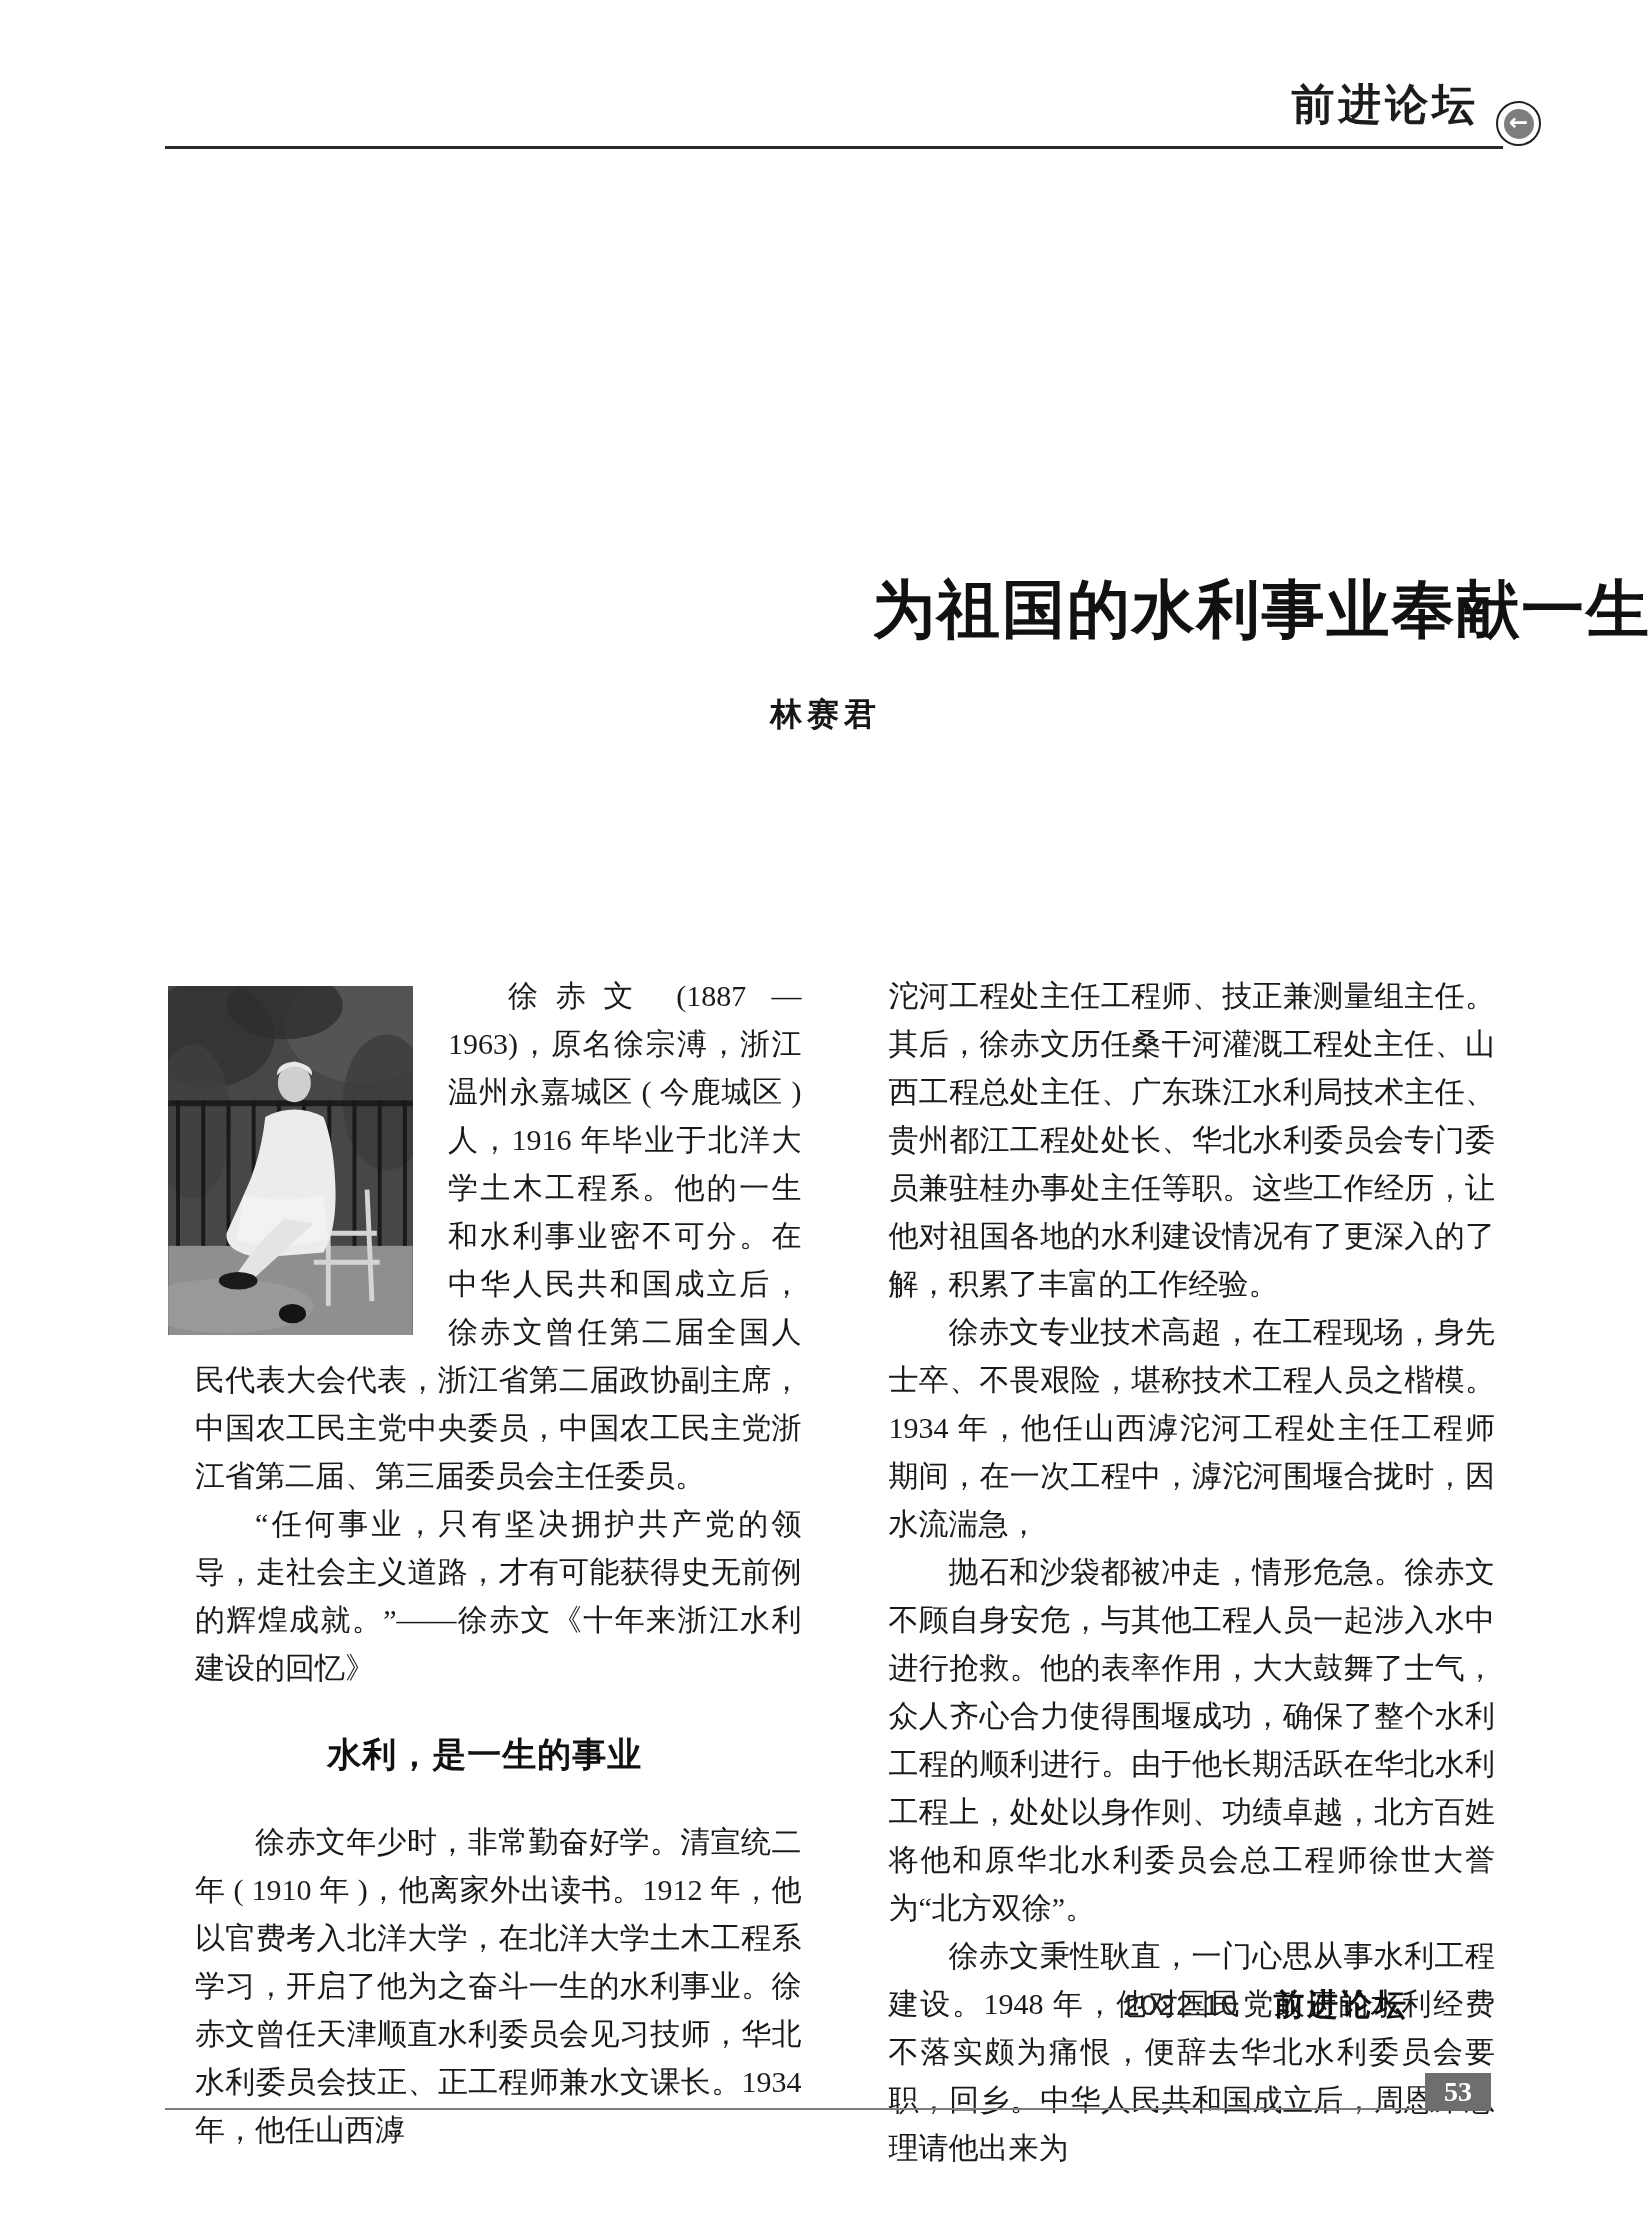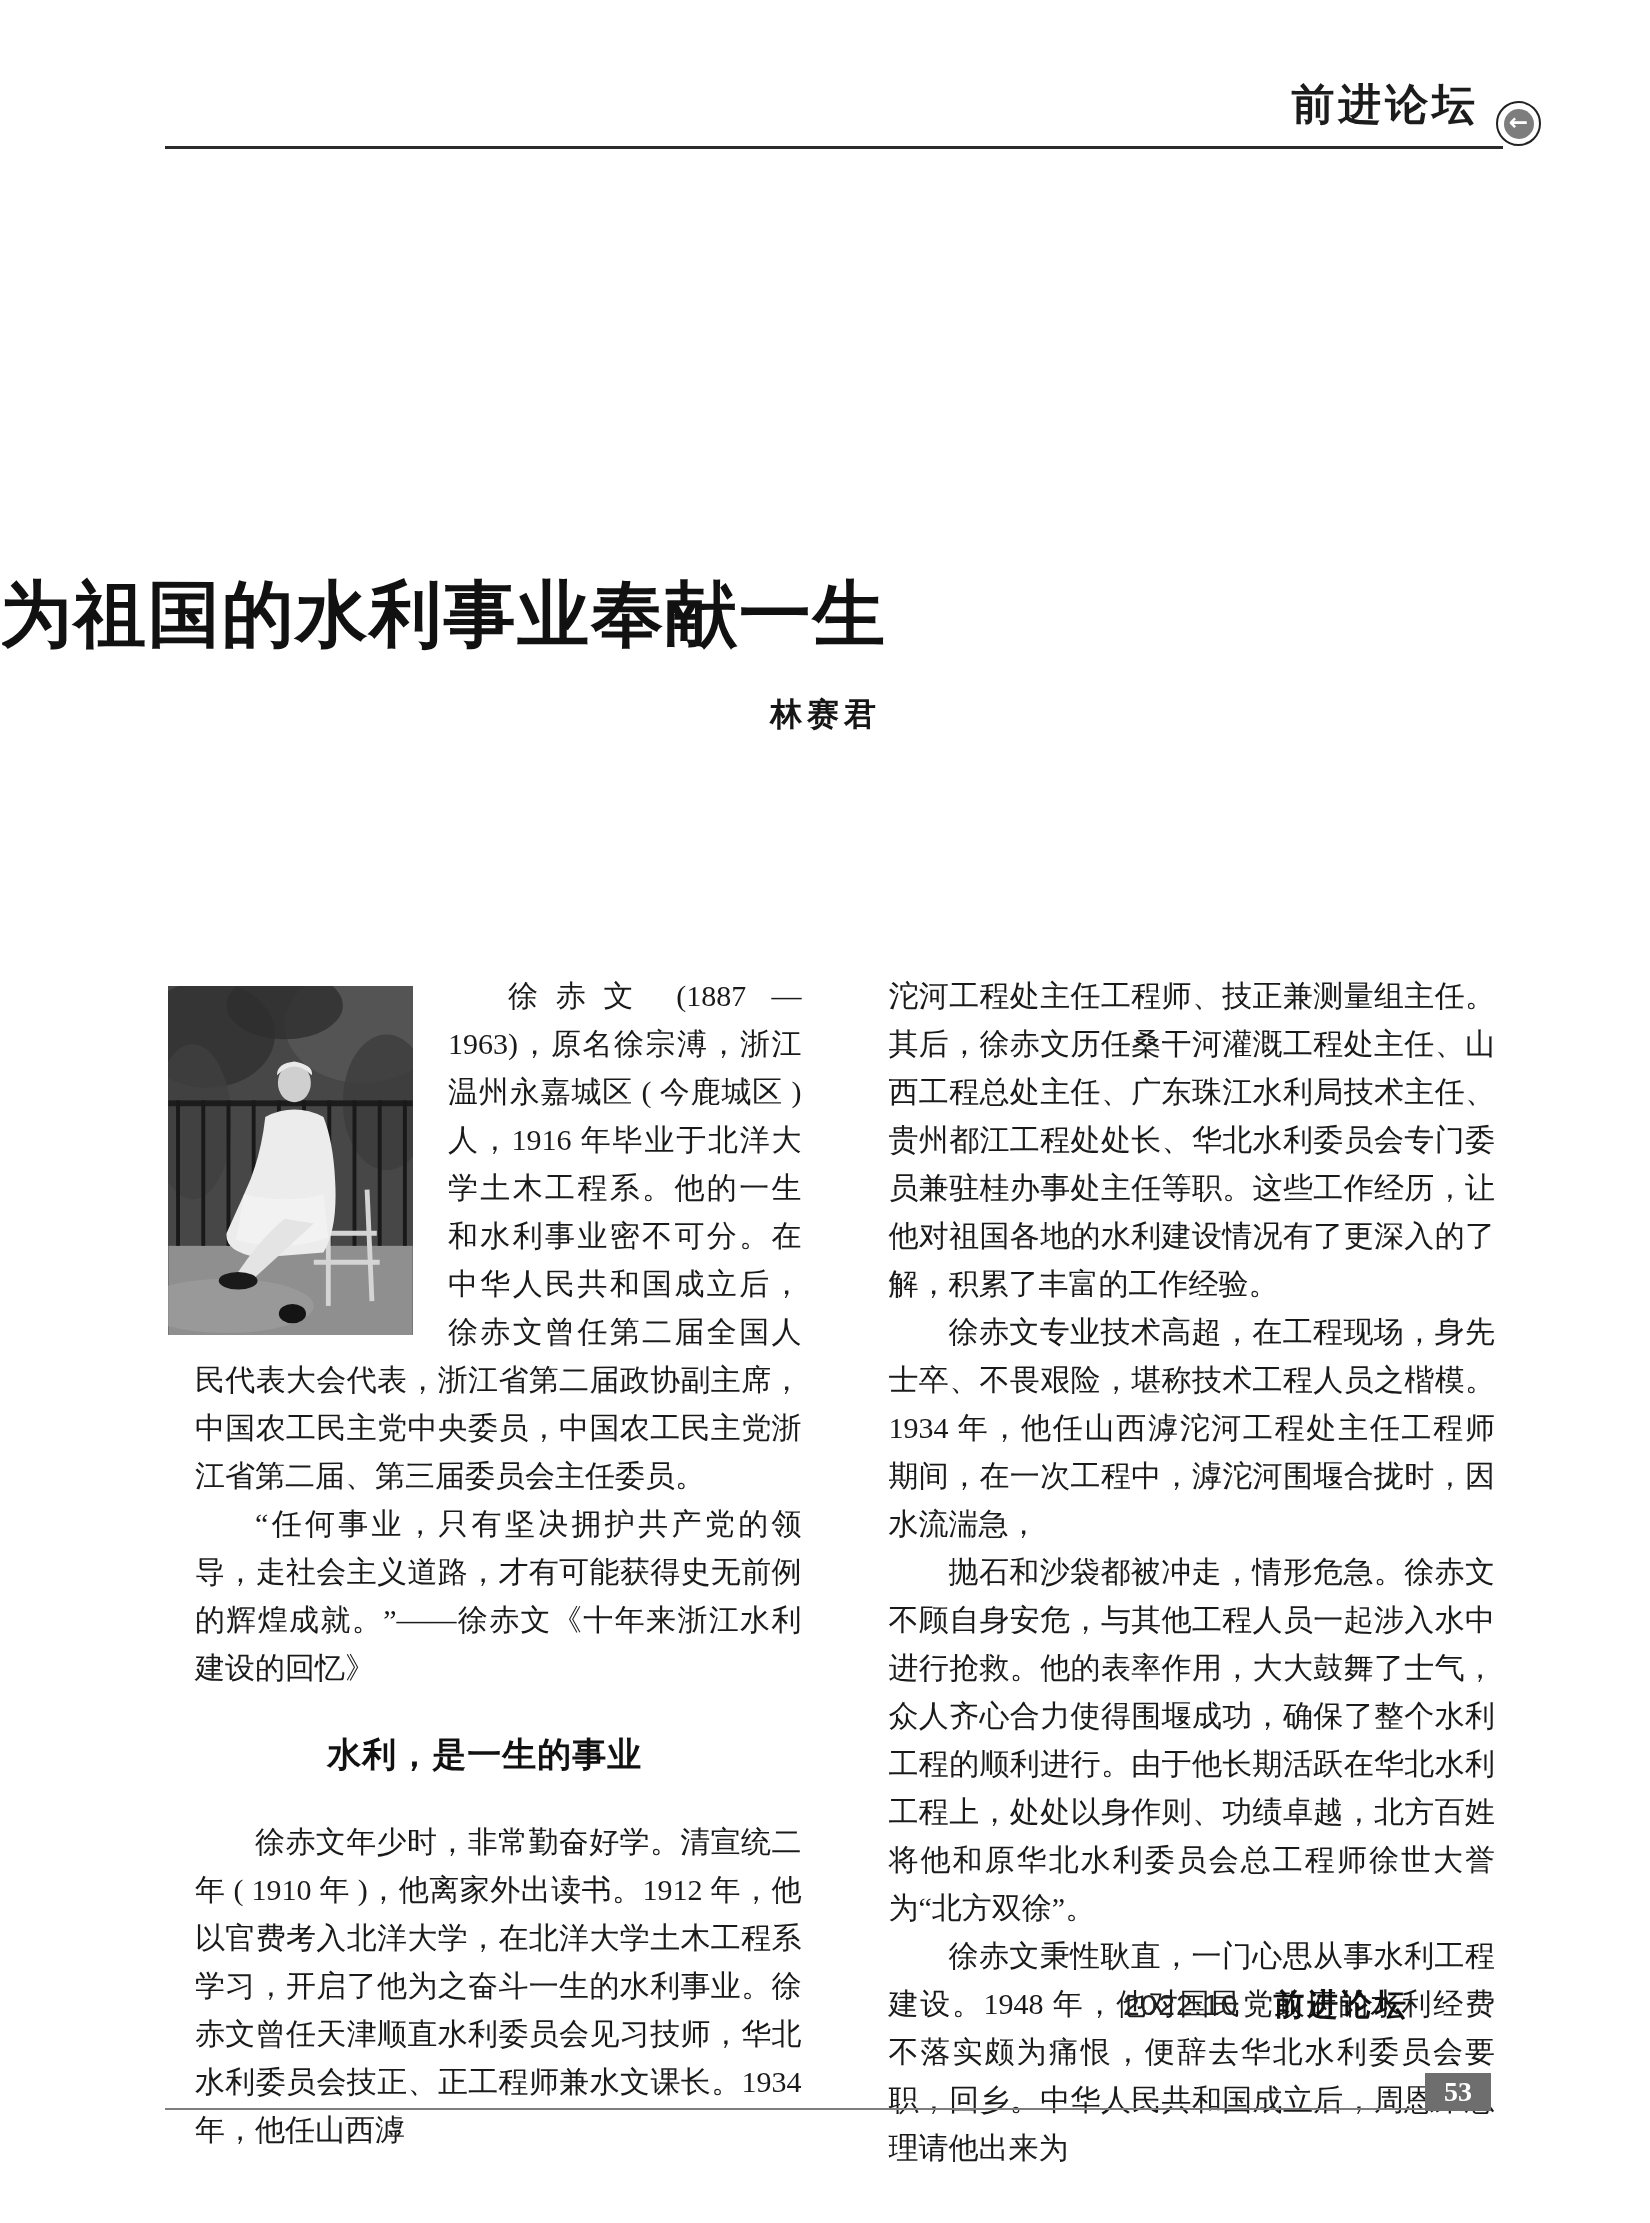--- a/index.html
+++ b/index.html
@@ -29,23 +29,23 @@
     display:flex; align-items:center; justify-content:center;
   }
   .header-icon-inner span {
     color:#ffffff; font-weight:bold; font-size:23px; line-height:1;
     font-family:"DejaVu Sans","Liberation Sans",sans-serif;
     transform:translateY(-1px);
   }
   
   .article-title {
     position:absolute; top:573px; left:0; width:100%;
-    text-align:left; margin:0;
+    text-align:right; margin:0;
     font-family:"Liberation Sans","DejaVu Sans",sans-serif;
-    font-weight:bold; font-size:72px; letter-spacing:1.9px; color:#111;
+    font-weight:bold; font-size:63px; letter-spacing:1.9px; color:#111;
     line-height:1.15;
   }
   .article-author {
     position:absolute; top:693px; left:0; width:100%;
     text-align:center; margin:0;
     font-family:"Liberation Sans","DejaVu Sans",sans-serif;
     font-weight:bold; font-size:32px; letter-spacing:4.9px; color:#161616;
   }
   
   .columns {

